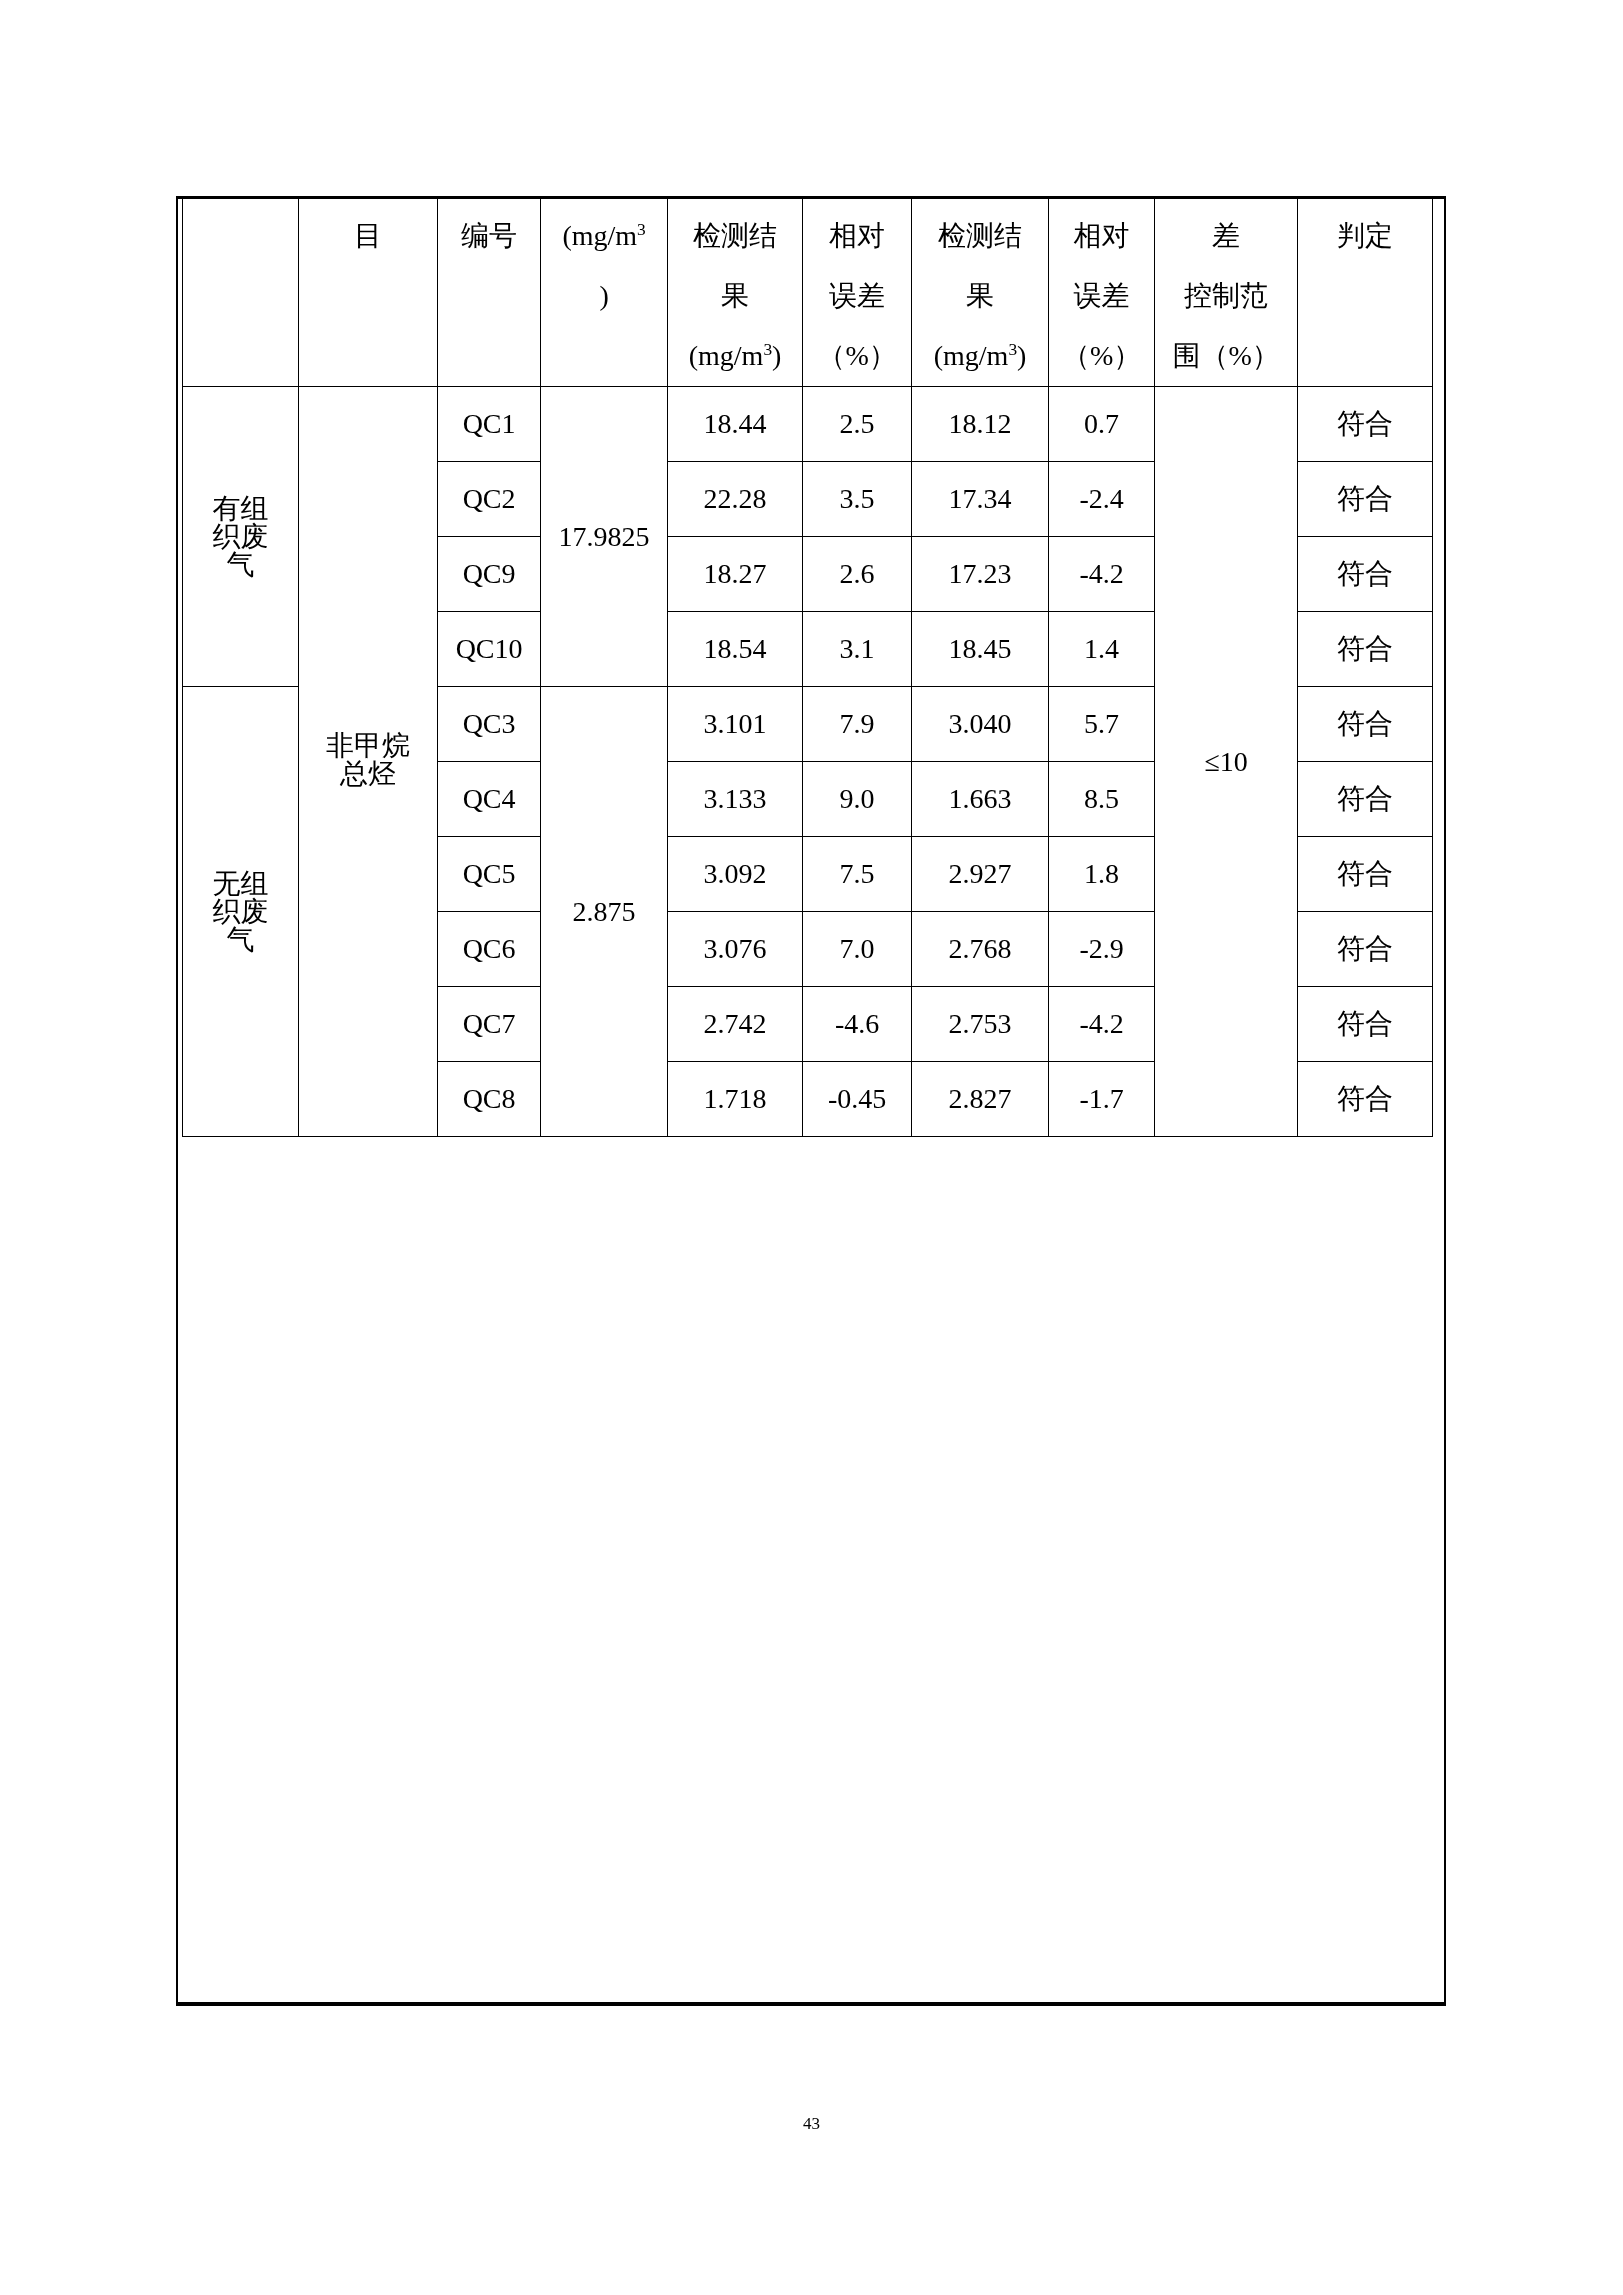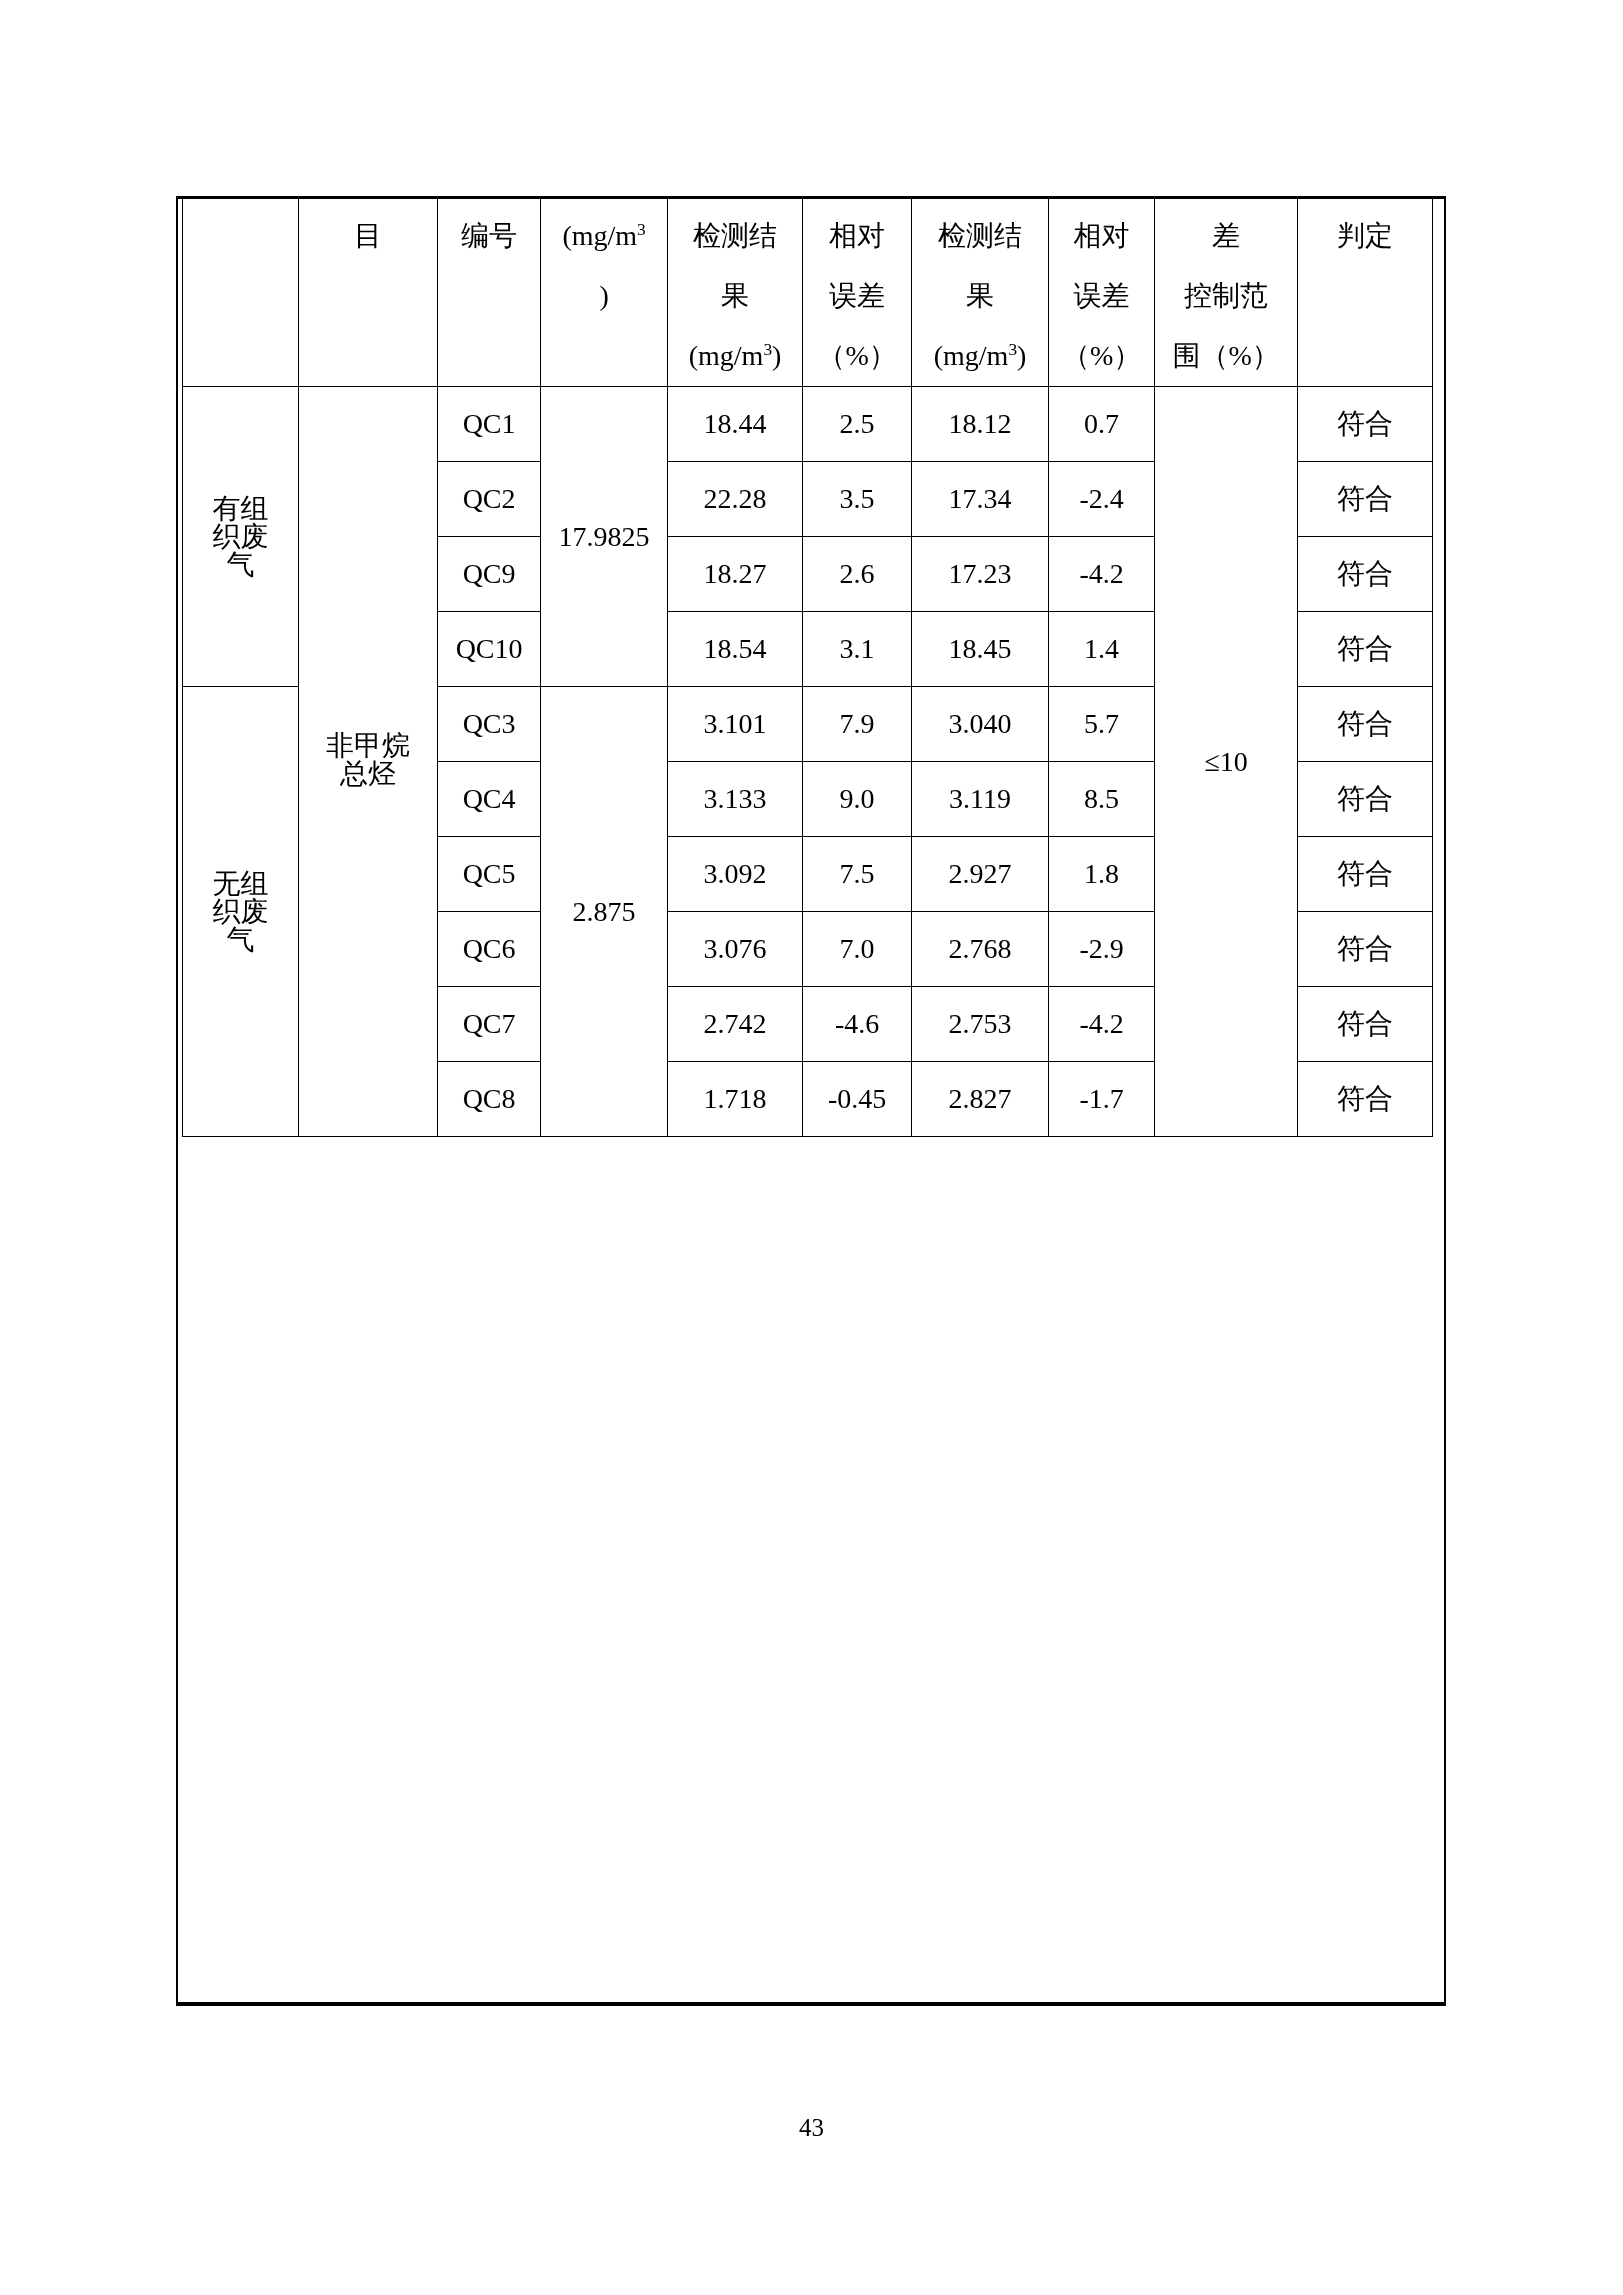--- a/index.html
+++ b/index.html
@@ -32,21 +32,21 @@
     line-height:60px;
     border-top:none; 
   }
   tr.data td{height:74px;vertical-align:middle;line-height:1;}
   td.grp{line-height:54px;vertical-align:middle;}
   td.itm{line-height:74px;vertical-align:middle;font-family:Liberation Mono, monospace;}
   td.std,td.lim{vertical-align:middle;}
   .sup{font-size:17.4px;vertical-align:super;line-height:0;}
   .pagenum{
     position:absolute;top:2114px;left:0;width:1623px;
-    text-align:center;font-size:25px;
+    text-align:center;font-size:17px;
   }
 </style>
 </head>
 <body>
 
 <div class="frame">
   <table class="qc">
     <colgroup>
       <col style="width:116px">
         <col style="width:139px">
@@ -158,21 +158,21 @@
       <td>3.101</td>
       <td>7.9</td>
       <td>3.040</td>
       <td>5.7</td>
       <td>符合</td>
     </tr>
     <tr class="data">
       <td>QC4</td>
       <td>3.133</td>
       <td>9.0</td>
-      <td>3.119</td>
+      <td>1.663</td>
       <td>8.5</td>
       <td>符合</td>
     </tr>
     <tr class="data">
       <td>QC5</td>
       <td>3.092</td>
       <td>7.5</td>
       <td>2.927</td>
       <td>1.8</td>
       <td>符合</td>

